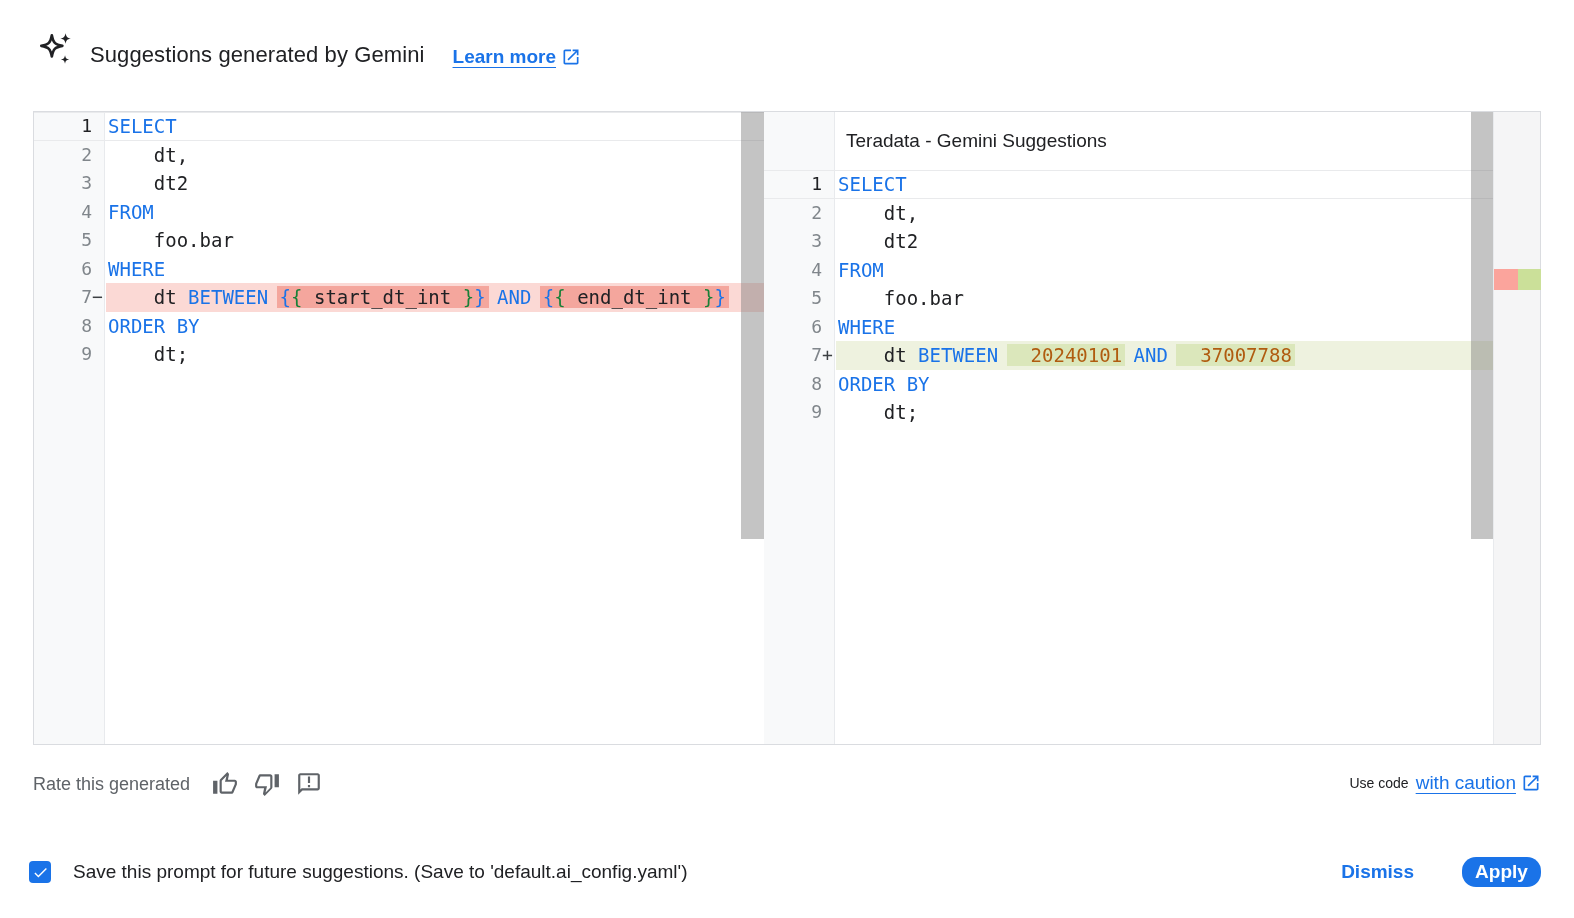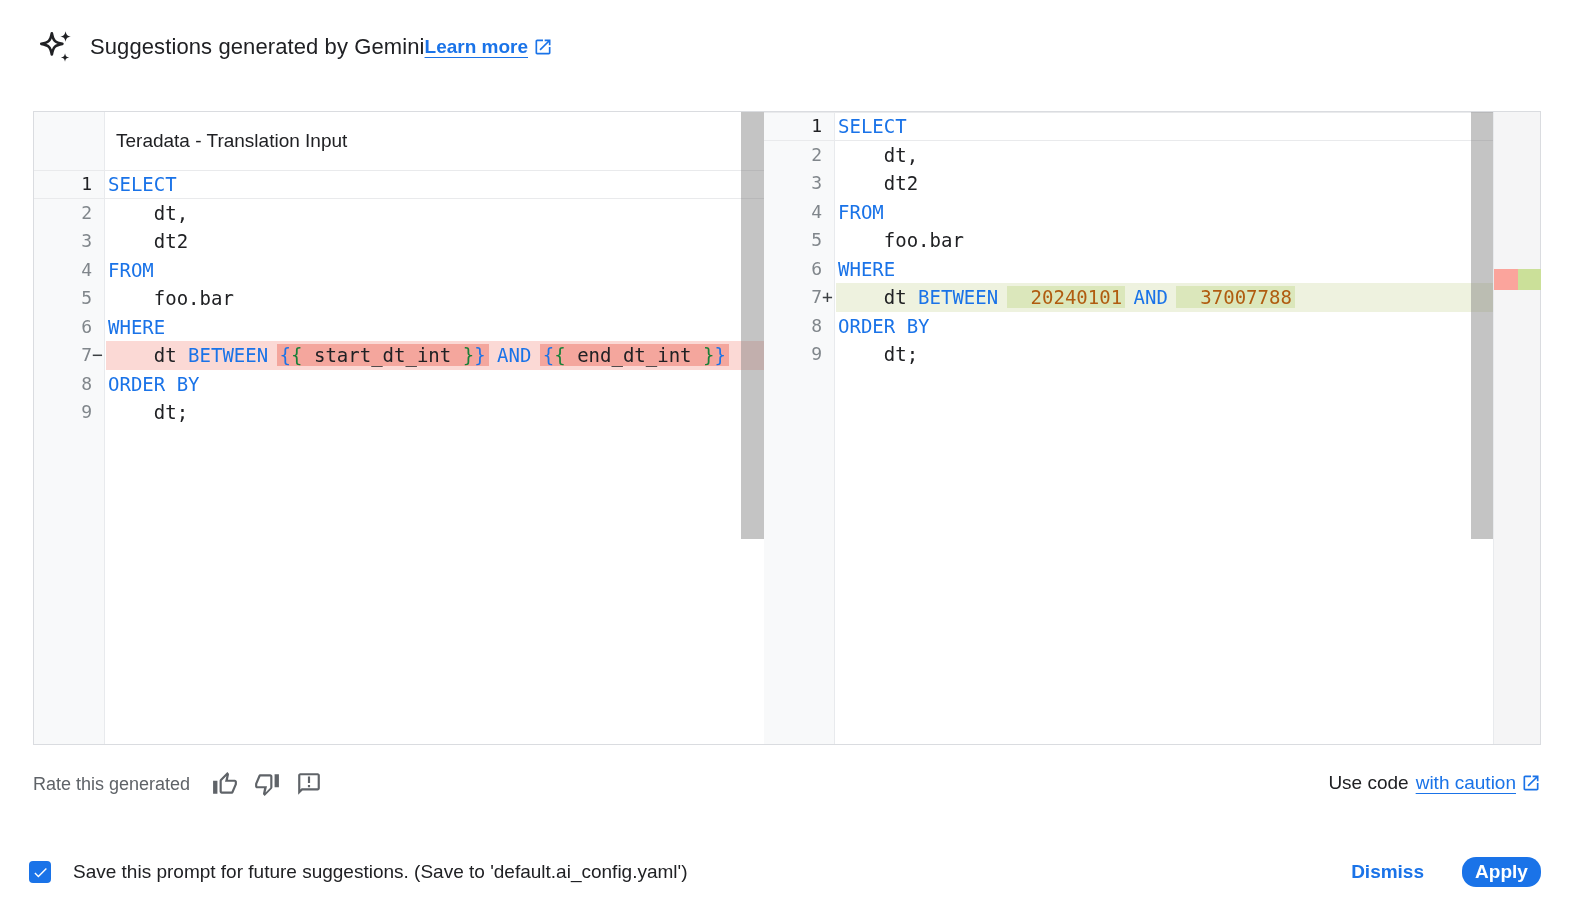--- a/index.html
+++ b/index.html
@@ -1,24 +1,24 @@
 <!DOCTYPE html>
 <html style="--accent: #1a73e8; --kw: #1a73e8; --num: #b05c10; --green: #188038; --removed-row: #fbd9d5; --removed-chunk: #f4a69d; --added-row: #eef2df; --added-chunk: #dbe7bb; --ruler-removed: #fba49c; --ruler-added: #cbe099;"><head>
 <meta charset="utf-8">
 <style>
   * { margin:0; padding:0; box-sizing:border-box; }
   html,body { width:1574px; height:918px; background:#fff; overflow:hidden;
               font-family:"Liberation Sans", sans-serif; color:#202124; }
   body { position:relative; }
 
   
-  .top-header { position:absolute; left:36px; top:26px; height:42px; display:flex; align-items:center; }
+  .top-header { position:absolute; left:36px; top:26px; height:42px; display:flex; align-items:flex-end; }
   .spark { width:38px; height:38px; flex:none; }
   .top-title { font-size:22px; margin-left:16px; letter-spacing:.1px; }
-  .learn-more { display:flex; align-items:center; cursor:pointer; }
+  .learn-more { margin-left:28px; display:flex; align-items:center; cursor:pointer; }
   .learn-more .lm-text { color:var(--accent); font-size:19px; font-weight:700; text-decoration:underline; text-underline-offset:4px; }
   .ext-icon { width:20px; height:20px; margin-left:5px; fill:var(--accent); }
 
   
   .diff-box { position:absolute; left:33px; top:111px; width:1508px; height:634px;
               border:1px solid #dadce0; display:flex; background:#fff; }
   .editor { position:relative; height:100%; overflow:hidden; }
   .editor.left  { width:730px; }
   .editor.right { width:729px; }
   .gutter-col { position:absolute; left:0; top:0; bottom:0; width:71px;
@@ -53,34 +53,34 @@
   .ruler-added   { position:absolute; left:24px; top:157px; width:23px; height:21px; background:var(--ruler-added); }
 
   
   .rate-row { position:absolute; left:33px; top:768px; height:32px; display:flex; align-items:center; }
   .rate-label { font-size:18px; color:#5f6368; margin-right:22px; }
   .icon-btn { background:none; border:none; cursor:pointer; color:#5f6368; padding:0;
               margin-right:16px; height:28px; display:flex; align-items:center; }
   .icon-btn svg { width:26px; height:26px; fill:currentColor; }
 
   .use-code-row { position:absolute; right:33px; top:772px; display:flex; align-items:center; }
-  .use-code-prefix { font-size:19px; color:#202124; margin-right:7px; }
+  .use-code-prefix { font-size:14px; color:#202124; margin-right:7px; }
   .caution-link { font-size:19px; color:var(--accent); text-decoration:underline; text-underline-offset:4px; cursor:pointer; }
 
   
   .bottom-bar { position:absolute; left:29px; right:33px; top:846px; height:52px;
                 display:flex; align-items:center; justify-content:space-between; }
   .save-group { display:flex; align-items:center; }
   .checkbox { width:22px; height:22px; border-radius:4px; background:var(--accent);
               display:flex; align-items:center; justify-content:center; cursor:pointer; flex:none; }
   .checkbox svg { width:17px; height:17px; fill:#fff; }
   .save-label { font-size:19px; margin-left:22px; }
   .actions { display:flex; align-items:center; }
   .dismiss-btn { background:none; border:none; color:var(--accent); font-size:19px; font-weight:700;
-                 font-family:inherit; cursor:pointer; margin-right:38px; }
+                 font-family:inherit; cursor:pointer; margin-right:48px; }
   .apply-btn { background:var(--accent); color:#fff; border:none; border-radius:14px;
                width:79px; height:30px; font-size:19px; font-weight:700; font-family:inherit; cursor:pointer; }
 </style>
 </head>
 <body>
 
 <div class="top-header">
   <svg class="spark" viewBox="0 0 36 36">
     <path d="M15 5 C16.4 12.2 17.8 13.6 25 15 C17.8 16.4 16.4 17.8 15 25 C13.6 17.8 12.2 16.4 5 15 C12.2 13.6 13.6 12.2 15 5 Z" fill="none" stroke="#202124" stroke-width="2.5" stroke-linejoin="round"></path>
     <path d="M28 3 C28.8 6.6 29.4 7.2 33 8 C29.4 8.8 28.8 9.4 28 13 C27.2 9.4 26.6 8.8 23 8 C26.6 7.2 27.2 6.6 28 3 Z" fill="#202124"></path>
@@ -92,23 +92,20 @@
     <svg class="ext-icon" viewBox="0 0 24 24">
       <path d="M19 19H5V5h7V3H5c-1.11 0-2 .9-2 2v14c0 1.1.89 2 2 2h14c1.1 0 2-.9 2-2v-7h-2v7zM14 3v2h3.59l-9.83 9.83 1.41 1.41L19 6.41V10h2V3h-7z"></path>
     </svg>
   </div>
 </div>
 
 <div class="diff-box">
 
   <div class="editor left">
     <div class="gutter-col"></div>
-    <div class="editor-header">
-      <span>Teradata - Translation Input</span>
-    </div>
     <div class="rows">
         <div class="code-row active">
           <div class="gutter-cell">
             <span class="lnum">1</span>
             <span class="marker"></span>
           </div>
           <div class="code-cell"><span class="tok-kw">SELECT</span></div>
         </div>
         <div class="code-row">
           <div class="gutter-cell">
@@ -165,20 +162,23 @@
             <span class="marker"></span>
           </div>
           <div class="code-cell"><span class="tok-pl">    dt;</span></div>
         </div>
       </div>
     <div class="scroll-thumb"></div>
   </div>
 
   <div class="editor right">
     <div class="gutter-col"></div>
+    <div class="editor-header">
+      <span>Teradata - Gemini Suggestions</span>
+    </div>
     <div class="rows">
         <div class="code-row active">
           <div class="gutter-cell">
             <span class="lnum">1</span>
             <span class="marker"></span>
           </div>
           <div class="code-cell"><span class="tok-kw">SELECT</span></div>
         </div>
         <div class="code-row">
           <div class="gutter-cell">

